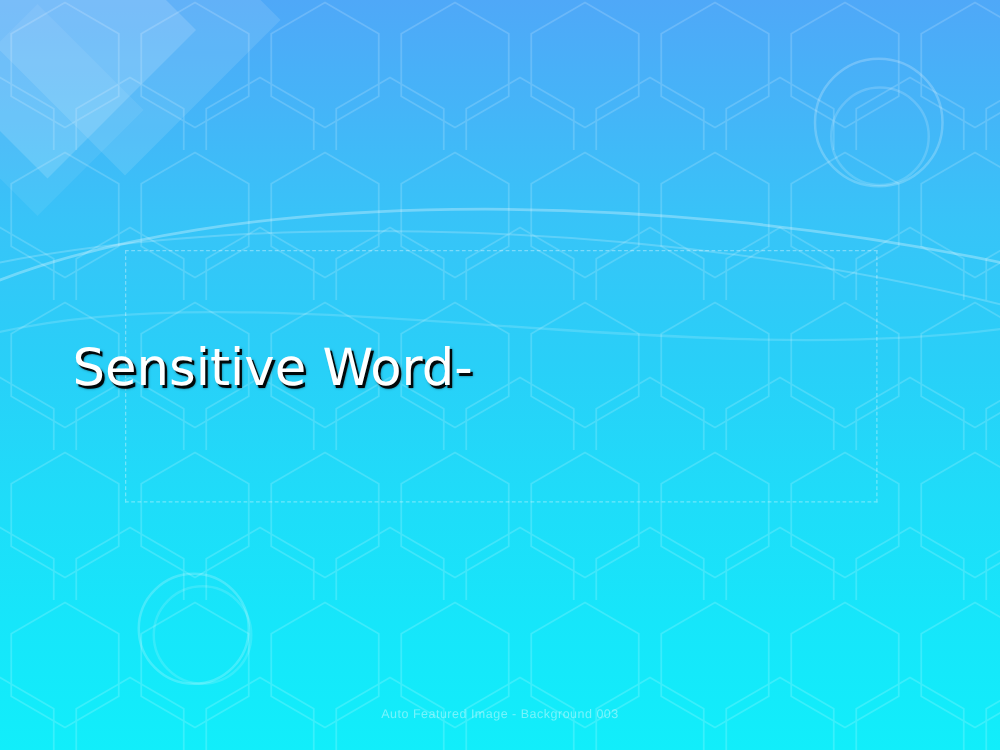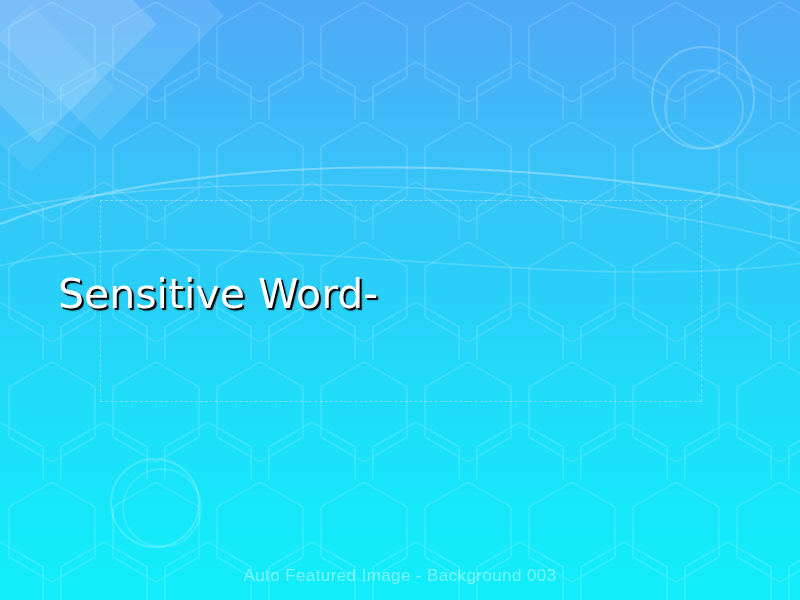--- a/index.html
+++ b/index.html
@@ -120,21 +120,21 @@
 
   
   .footer-caption {
     position: absolute;
     left: 0;
     right: 0;
     top: 566px;
     text-align: center;
     color: rgba(255,255,255,0.42);
     font-family: "Liberation Sans", sans-serif;
-    font-size: 17px;
+    font-size: 10px;
     letter-spacing: 0.4px;
   }
 </style>
 </head>
 <body>
 
 <div id="slide">
 
   <div class="hex-layer">
     <svg viewBox="0 0 800 600" preserveAspectRatio="none" xmlns="http://www.w3.org/2000/svg">

